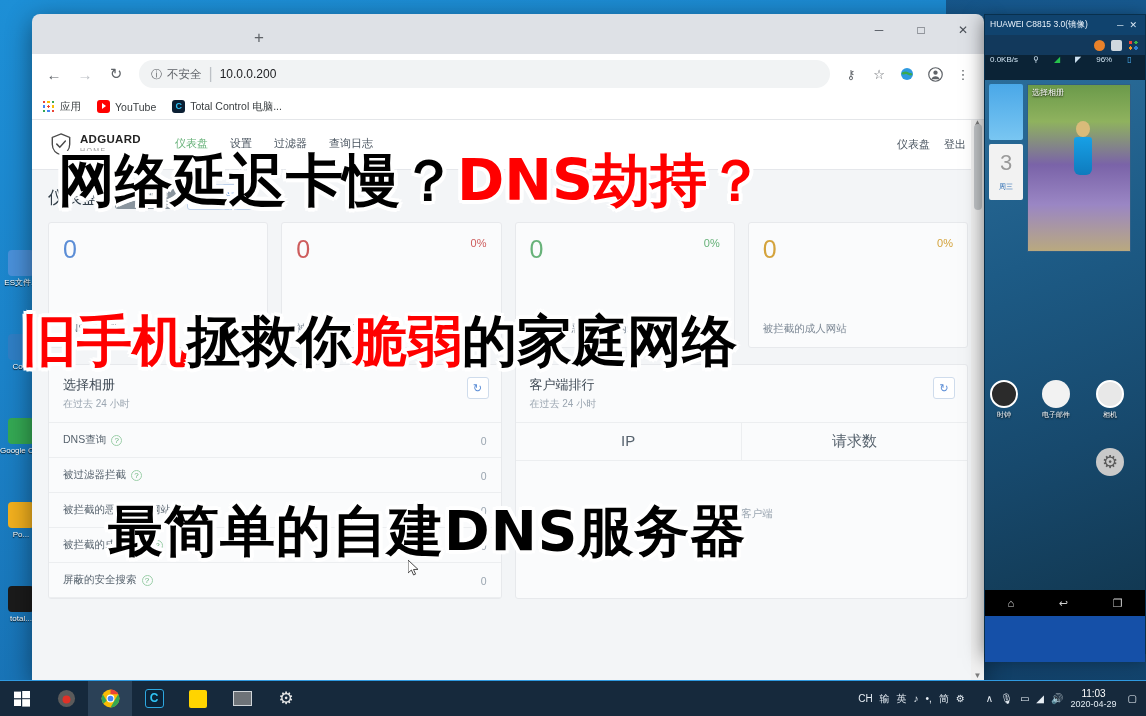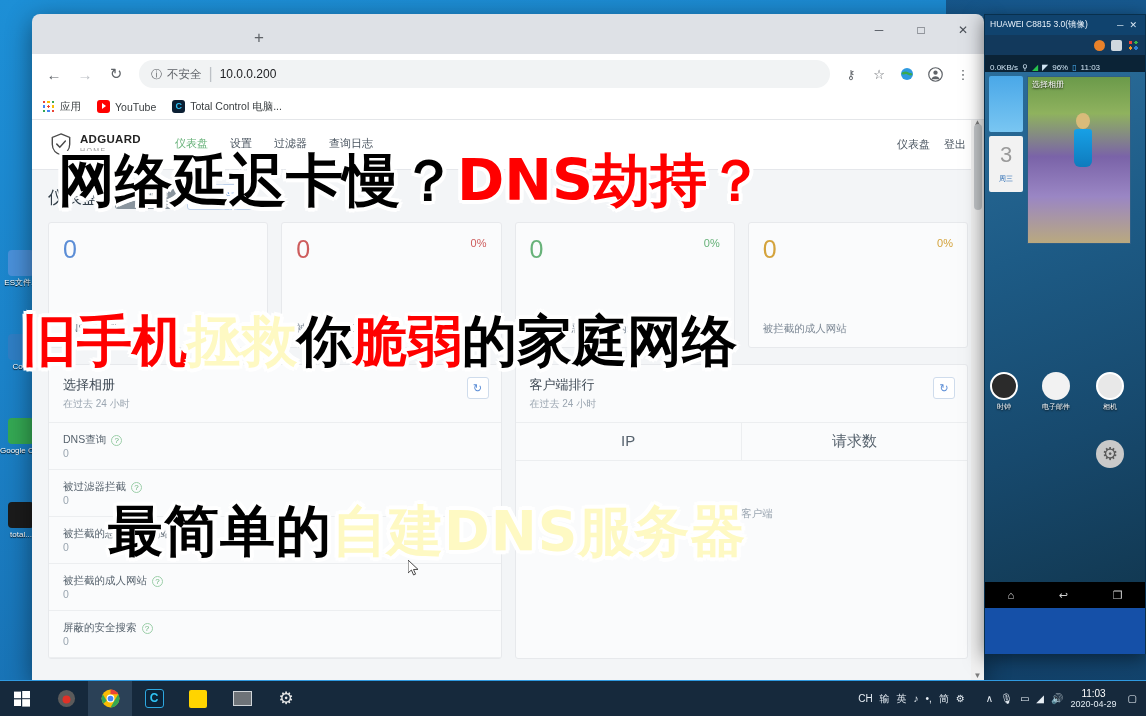--- a/index.html
+++ b/index.html
@@ -89,22 +89,22 @@
     color:#7b8794;line-height:14px;}
 
   #panels{display:flex;gap:13px;}
   .panel{flex:1;background:#fafbfc;border:1px solid #e7e9ec;border-radius:3px;}
   .ph{padding:11px 14px;border-bottom:1px solid #eceef0;position:relative;}
   .ph .t{font-size:13px;color:#3c4752;}
   .ph .s{font-size:10px;color:#9aa5b0;margin-top:3px;}
   .refresh{position:absolute;right:12px;top:12px;width:22px;height:22px;border:1px solid #cfdcec;
     border-radius:3px;background:#fff;display:flex;align-items:center;justify-content:center;
     color:#5b8dd6;font-size:11px;cursor:pointer;}
-  .srow{display:flex;justify-content:space-between;align-items:flex-start;padding:10px 14px;
-    border-bottom:1px solid #eceef0;font-size:10.5px;color:#56626d;flex-direction:column;}
+  .srow{display:flex;justify-content:space-between;align-items:flex-end;padding:10px 14px;
+    border-bottom:1px solid #eceef0;font-size:10.5px;color:#56626d;}
   .srow .v{color:#9aa5b0;}
   .qmark{display:inline-block;width:11px;height:11px;border:1px solid #9ccfa9;border-radius:50%;
     color:#67b279;font-size:8px;line-height:9px;text-align:center;margin-left:5px;}
   .thead{display:flex;border-bottom:1px solid #eceef0;}
   .thead div{flex:1;text-align:center;padding:9px 0;font-size:15px;color:#56626d;}
   .thead div:first-child{border-right:1px solid #eceef0;}
   .empty{text-align:center;padding:46px 0;font-size:10.5px;color:#9aa5b0;}
 
   #vscroll{position:absolute;right:0;top:0;width:13px;height:560px;background:#f1f1f1;}
   #vthumb{position:absolute;right:2px;top:4px;width:8px;height:86px;background:#c3c6c9;border-radius:4px;}
@@ -115,22 +115,22 @@
 
   
   #phone{position:absolute;left:984px;top:14px;width:162px;height:640px;
     background:#0e2a44;border:1px solid #08304d;box-shadow:0 4px 18px rgba(0,0,0,.5);}
   #ph-title{height:20px;background:#10436e;display:flex;align-items:center;padding:0 5px;}
   #ph-title .tt{font-size:8.5px;color:#e9f2fb;white-space:nowrap;overflow:hidden;flex:1;}
   #ph-title .c{font-size:9px;color:#dbe9f5;padding:0 3px;cursor:pointer;}
   #ph-tools{height:20px;background:#12395c;display:flex;align-items:center;
     justify-content:flex-end;gap:6px;padding:0 6px;}
   .ph-tool{width:11px;height:11px;border-radius:2px;cursor:pointer;}
-  #ph-status{height:17px;background:#0b2336;display:flex;align-items:flex-end;
-    padding:0 5px;gap:4px;font-size:8px;color:#cfe3f2;}
+  #ph-status{height:25px;background:#0b2336;display:flex;align-items:flex-start;
+    padding:0 5px;gap:15px;font-size:8px;color:#cfe3f2;}
   #ph-screen{height:510px;position:relative;
     background:linear-gradient(160deg,#2b6d9a 0%,#1d5b86 35%,#17496d 70%,#123953 100%);
     overflow:hidden;}
   #widget-weather{position:absolute;left:4px;top:4px;width:34px;height:56px;
     background:linear-gradient(180deg,#4aa8e8,#79c6f2);border-radius:2px;}
   #widget-photo{position:absolute;left:42px;top:4px;width:104px;height:168px;
     background:linear-gradient(180deg,#6b9a4a 0%,#8fb25e 22%,#7a63a8 48%,#9a86c4 72%,#b9a97f 100%);
     border:1px solid #2f5f86;overflow:hidden;}
   #widget-photo .cap{font-size:8px;color:#fff;padding:2px 4px;text-shadow:0 1px 2px #000;}
   #dress{position:absolute;left:46px;top:52px;width:18px;height:38px;
@@ -163,41 +163,45 @@
   
   .hl{position:absolute;white-space:nowrap;font-weight:bold;
       font-family:"DejaVu Sans","Liberation Sans",sans-serif;
       text-shadow:
         -3px 0 #fff,3px 0 #fff,0 -3px #fff,0 3px #fff,
         -3px -3px #fff,3px -3px #fff,-3px 3px #fff,3px 3px #fff,
         -4px 0 #fff,4px 0 #fff,0 -4px #fff,0 4px #fff;}
   #hl1{left:58px;top:143px;font-size:57px;}
   #hl2{left:22px;top:305px;font-size:55px;}
   #hl3{left:108px;top:495px;font-size:55px;letter-spacing:1px;}
-  .k{color:#000;} .r{color:#ff0000;} .g{color:#fef9c3;}
+  .k{color:#000;} .r{color:#ff0000;} .g{color:#000000;}
 </style>
 </head>
 <body>
 
 <div id="desktop">
   <div id="desktop-right"></div>
 </div>
 
 <div id="desk-icons">
   <div class="desk-ico">
     <span class="glyph" style="background:#4a90d9"></span>
     <div class="cap">ES文件...</div>
   </div>
   <div class="desk-ico">
     <span class="glyph" style="background:#2f7ec4"></span>
     <div class="cap">Co...</div>
   </div>
   <div class="desk-ico">
     <span class="glyph" style="background:#34a853"></span>
     <div class="cap">Google Chrome</div>
+  </div>
+  <div class="desk-ico">
+    <span class="glyph" style="background:#f2b01e"></span>
+    <div class="cap">Po...</div>
   </div>
   <div class="desk-ico">
     <span class="glyph" style="background:#1b1b1b"></span>
     <div class="cap">total...</div>
   </div>
 </div>
 
 <div id="chrome">
 
   <div id="tabstrip">

